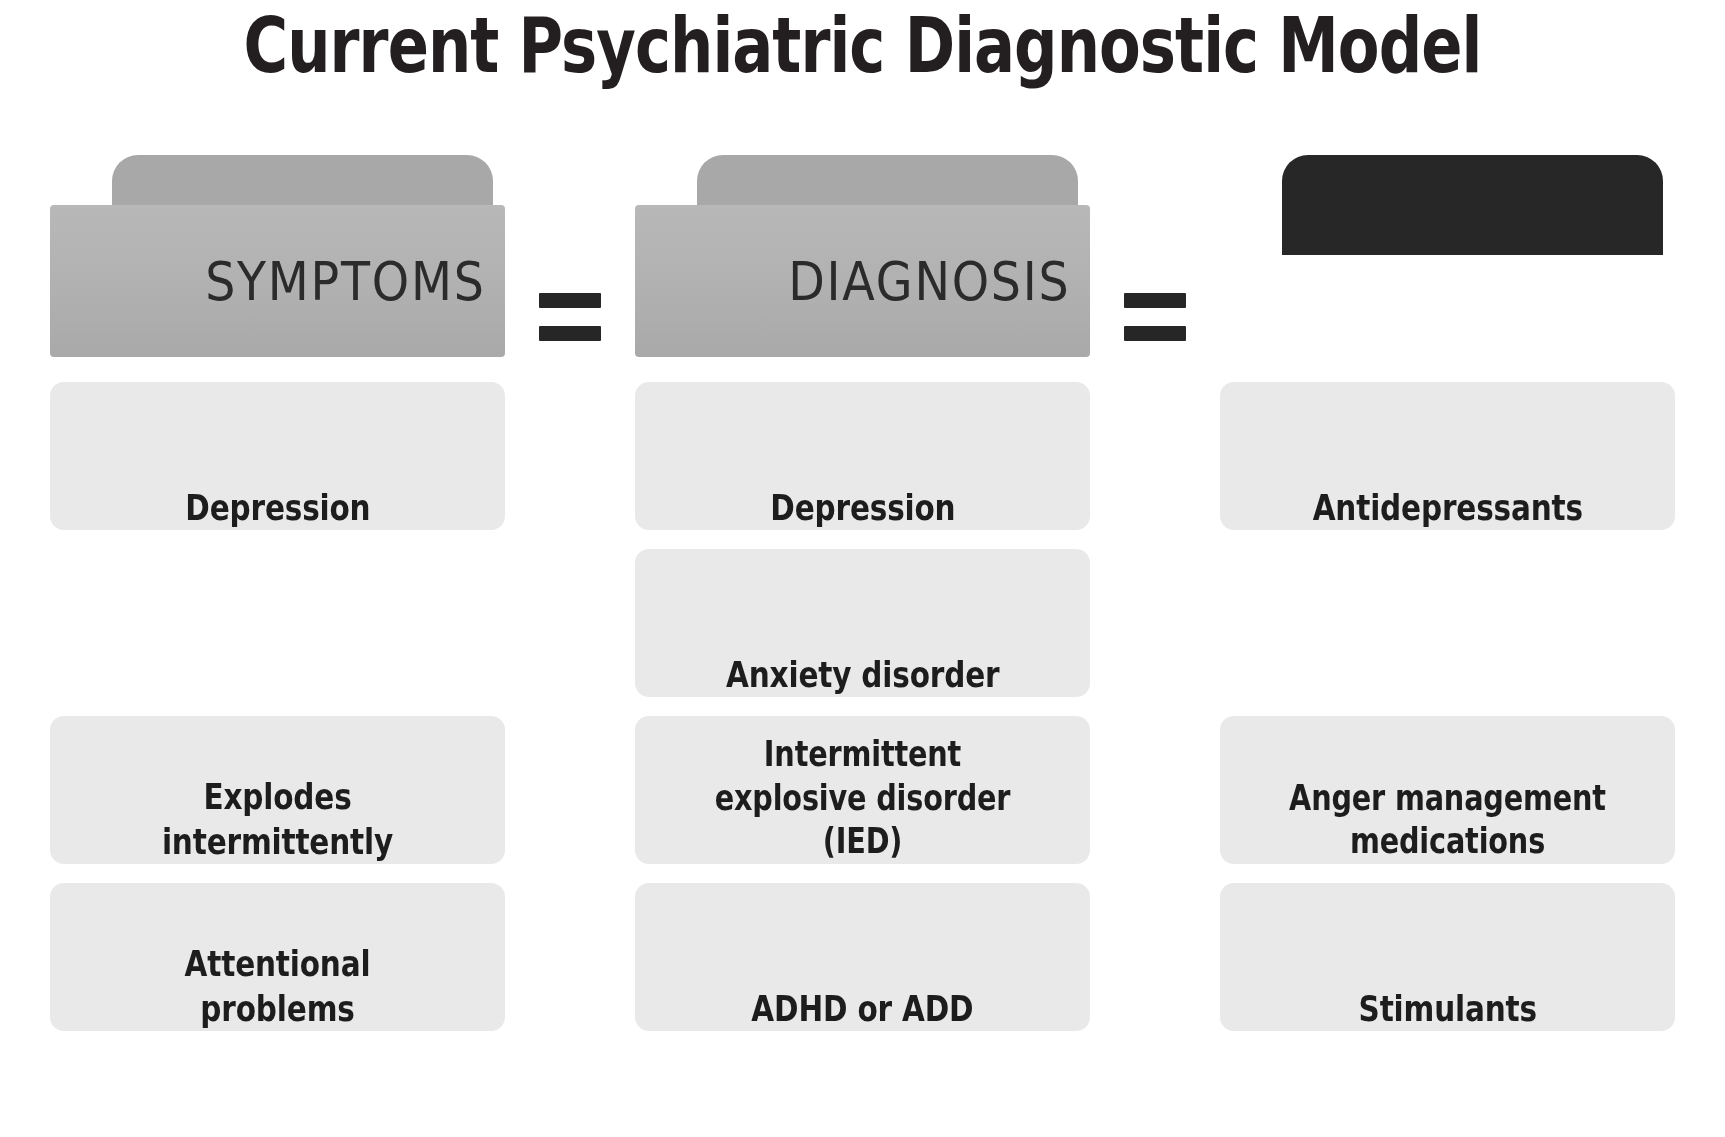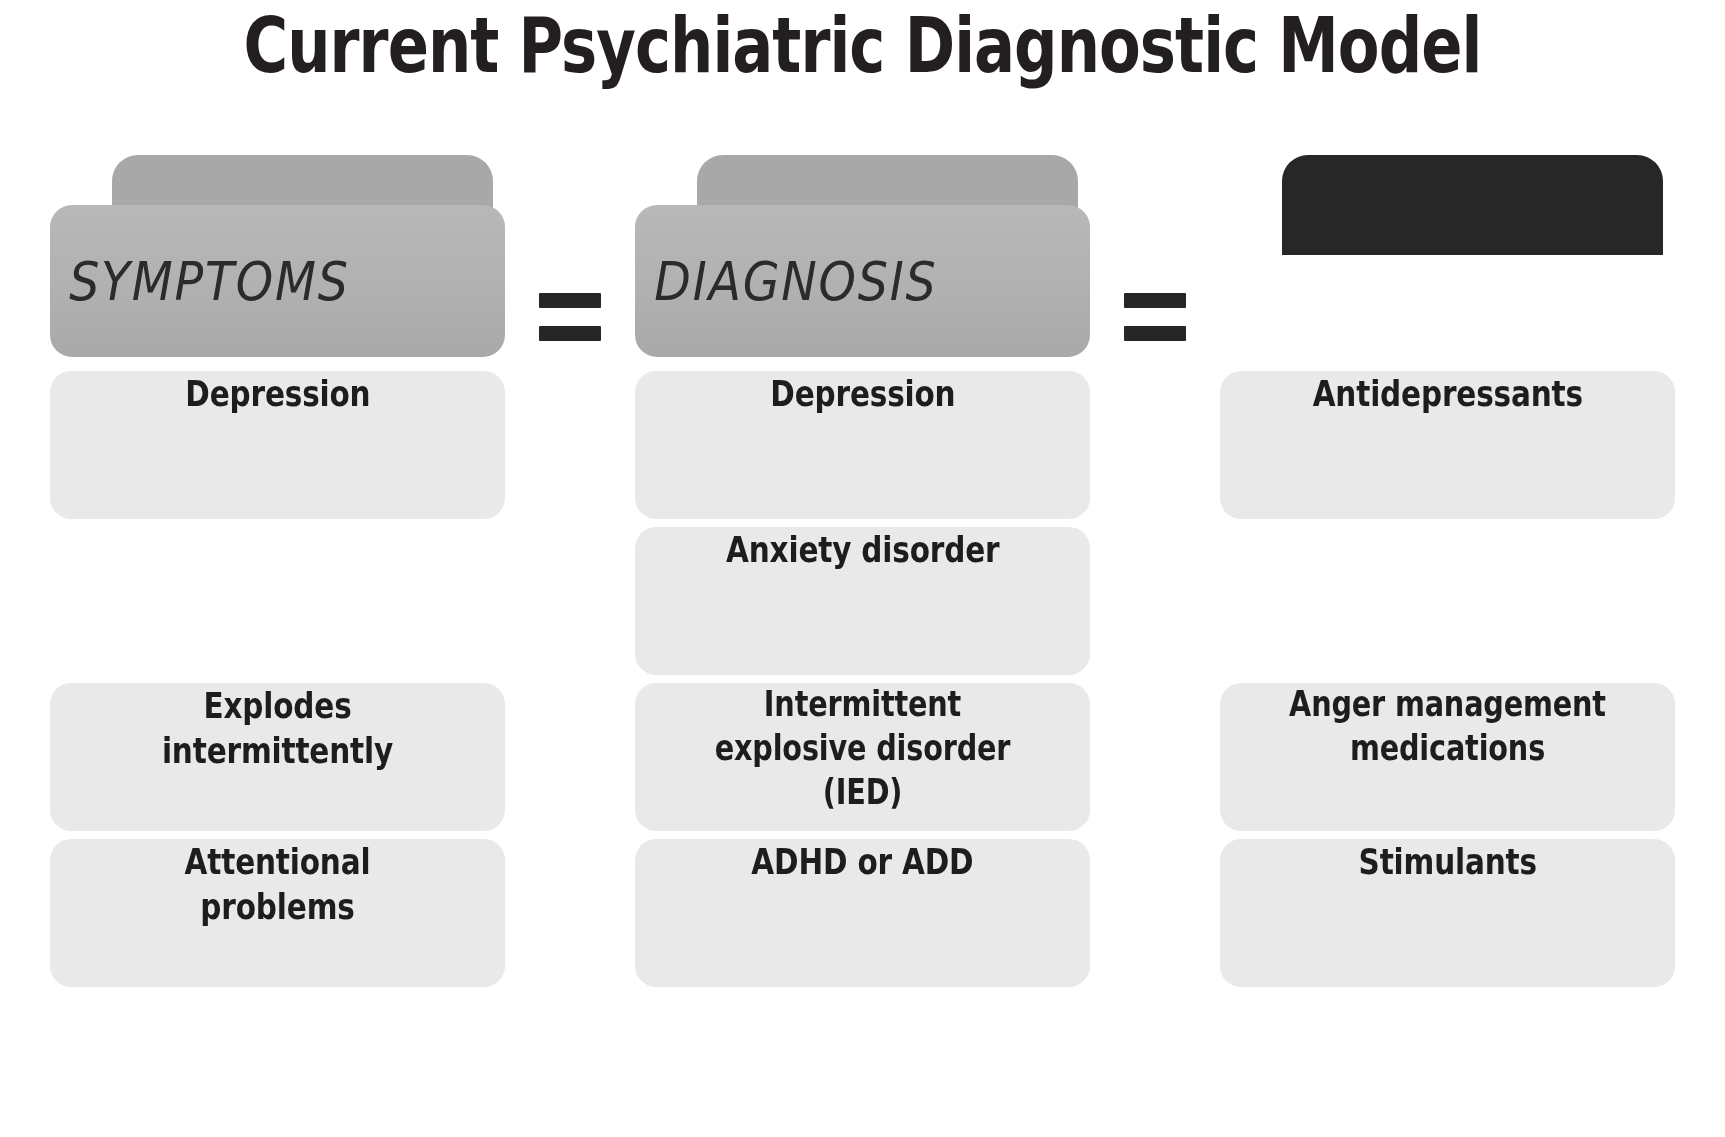--- a/index.html
+++ b/index.html
@@ -75,25 +75,24 @@
     top: 0;
     height: 100px;
     border-radius: 26px 26px 0 0;
   }
   .tab-front {
     position: absolute;
     left: 0;
     right: 0;
     top: 50px;
     height: 152px;
-    border-radius: 22px;
+    border-radius: 4px;
     display: flex;
     align-items: center;
-    justify-content: flex-start;
-    font-style: italic;
+    justify-content: flex-end;
   }
   .header-label {
     font-family: "DejaVu Sans", sans-serif;
     font-weight: normal;
     font-size: 54px;
     letter-spacing: 2.0px;
     transform: scaleX(0.88);
     white-space: nowrap;
   }
 
@@ -120,25 +119,25 @@
     width: 62px;
     height: 15px;
     background: #262626;
     border-radius: 1px;
   }
   .equals .bar + .bar { margin-top: 18px; }
 
   
   .cell {
     background: #e9e9e9;
-    border-radius: 21px;
+    border-radius: 14px;
     height: 148px;
-    margin-top: 8px;
-    display: flex;
-    align-items: flex-start;
+    margin-top: 19px;
+    display: flex;
+    align-items: flex-end;
     justify-content: center;
     text-align: center;
     padding: 0 14px;
     box-sizing: border-box;
   }
   .cell-text {
     font-family: "DejaVu Sans", sans-serif;
     font-weight: bold;
     font-size: 36px;
     line-height: 1.25;

